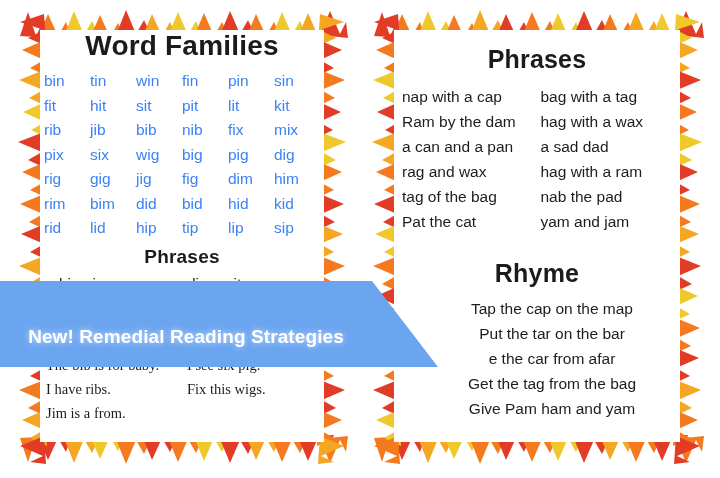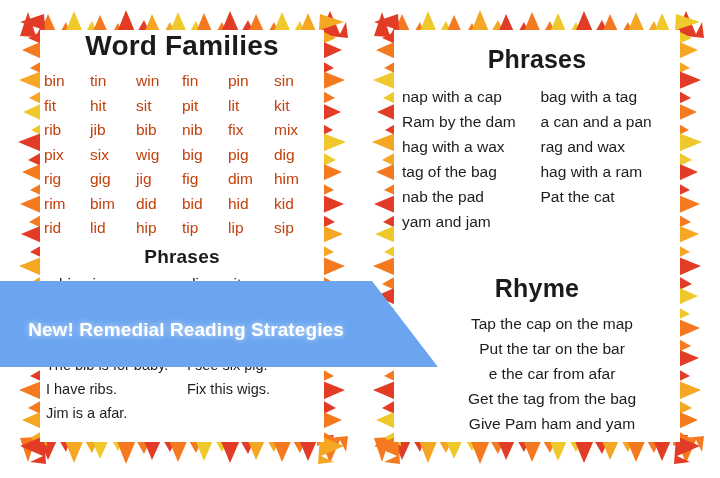--- a/index.html
+++ b/index.html
@@ -50,38 +50,38 @@
   .wordgrid{
     display:grid;
     grid-template-columns:repeat(6,1fr);
     row-gap:2px;
     margin-top:8px;
     padding:0 4px;
   }
   .wordgrid span{
     font-size:15.5px;
     line-height:22.5px;
-    color:#c2410c;
+    color:#3b82f6;
     text-align:left;
   }
 
   
   .twocol{
     display:grid;
     grid-template-columns:1fr 1fr;
     column-gap:10px;
   }
   .twocol span{
     font-size:15.5px;
     line-height:23px;
     color:#1d1d1d;
     white-space:nowrap;
   }
   .phr-left-list{margin-top:4px;padding:0 6px;}
-  .sent-list{margin-top:4px;padding:0 6px;}
+  .sent-list{margin-top:4px;padding:0 6px;font-family:Liberation Serif, serif;}
   .sent-list span{font-size:14.5px;line-height:24px;}
 
   
   .r-phrases{
     display:grid;
     grid-template-columns:1fr 1fr;
     column-gap:7px;
     margin-top:10px;
     padding:0 8px;
   }
@@ -105,21 +105,21 @@
   
   #promo-banner{
     position:absolute;
     left:0; top:281px;
     width:440px; height:86px;
     pointer-events:none;
   }
   #promo-banner .bnr-svg{position:absolute;left:0;top:0;}
   .bnr-text{
     position:absolute;
-    left:0; top:6px;
+    left:0; top:13px;
     width:372px; height:86px;
     display:flex;
     flex-direction:column;
     align-items:center;
     justify-content:center;
     gap:2px;
   }
   .bnr-text div{
     color:#ffffff;
     font-size:19px;
@@ -265,21 +265,21 @@
       <div class="twocol phr-left-list" id="left-phrases">
           <span>a big pig</span>
           <span>dig a pit</span>
         </div>
 
       <div class="twocol sent-list" id="left-sentences" style="margin-top:58px;">
           <span>The bib is for baby.</span>
           <span>I see six pig.</span>
           <span>I have ribs.</span>
           <span>Fix this wigs.</span>
-          <span>Jim is a afar.</span>
+          <span>Jim is a from.</span>
         </div>
     </div>
   </div>
 
   <div class="card" id="card-right">
 
     <div class="leafborder">
       <svg class="lb-top" width="338" height="34" viewBox="0 0 338 34">
         <g>
           <path d="M6 30 L14 6 L22 30 L30 14 L38 32 Z" fill="#E23C26"></path>
@@ -354,31 +354,32 @@
       </svg>
     </div>
 
     <div class="card-inner">
       <div class="heading h-mid" style="margin-top:14px;">Phrases</div>
 
       <div class="r-phrases" id="right-phrases">
           <span>nap with a cap</span>
           <span>bag with a tag</span>
           <span>Ram by the dam</span>
+          <span>hag with a wax</span>
           <span>a can and a pan</span>
-          <span>hag with a wax</span>
+          <span>a sad dad</span>
           <span>rag and wax</span>
+          <span>hag with a ram</span>
           <span>tag of the bag</span>
-          <span>hag with a ram</span>
           <span>nab the pad</span>
           <span>Pat the cat</span>
           <span>yam and jam</span>
         </div>
 
-      <div class="heading h-mid" style="margin-top:39px;">Rhyme</div>
+      <div class="heading h-mid" style="margin-top:24px;">Rhyme</div>
 
       <div class="rhyme-list" id="rhyme-lines">
           <div>Tap the cap on the map</div>
           <div>Put the tar on the bar</div>
           <div>e the car from afar</div>
           <div>Get the tag from the bag</div>
           <div>Give Pam ham and yam</div>
         </div>
     </div>
   </div>

